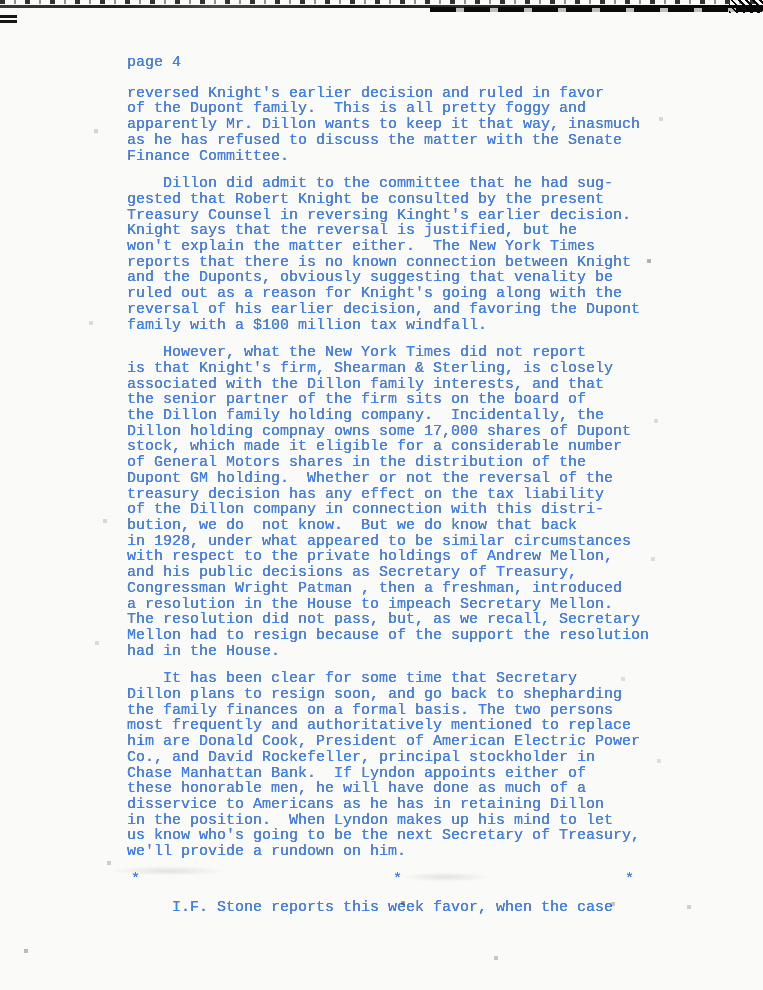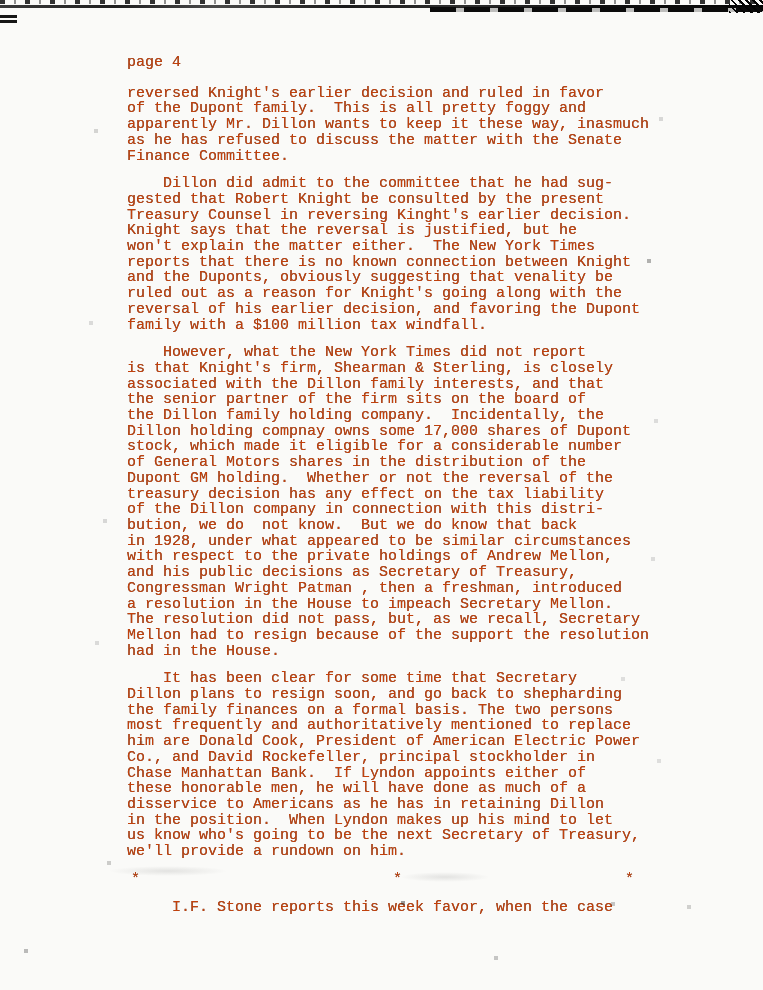--- a/index.html
+++ b/index.html
@@ -7,21 +7,21 @@
     padding: 0;
     background: #e8e8e6;
   }
   .page {
     position: relative;
     width: 763px;
     height: 990px;
     background: #fafaf8;
     overflow: hidden;
     font-family: "Liberation Mono", "DejaVu Sans Mono", monospace;
-    color: #c2410c;
+    color: #3b82f6;
   }
   
   .band { position: absolute; top: 0; left: 0; width: 763px; height: 16px; }
   .band-dots {
     position: absolute; top: 0; left: 0; height: 4px; width: 100%;
     background: repeating-linear-gradient(90deg,
       rgba(15,15,15,.85) 0 5px, transparent 5px 14px,
       rgba(15,15,15,.45) 14px 16px, transparent 16px 25px);
   }
   .band-line {
@@ -109,21 +109,21 @@
     <div class="band-corner"></div>
   </div>
   <div class="left-mark"></div>
 
   <div class="content">
 
     <div class="tw page-label">page 4</div>
 
     <div class="tw para">reversed Knight's earlier decision and ruled in favor
 of the Dupont family.  This is all pretty foggy and
-apparently Mr. Dillon wants to keep it these way, inasmuch
+apparently Mr. Dillon wants to keep it that way, inasmuch
 as he has refused to discuss the matter with the Senate
 Finance Committee.</div>
 
     <div class="tw para">    Dillon did admit to the committee that he had sug-
 gested that Robert Knight be consulted by the present
 Treasury Counsel in reversing Kinght's earlier decision.
 Knight says that the reversal is justified, but he
 won't explain the matter either.  The New York Times
 reports that there is no known connection between Knight
 and the Duponts, obviously suggesting that venality be

